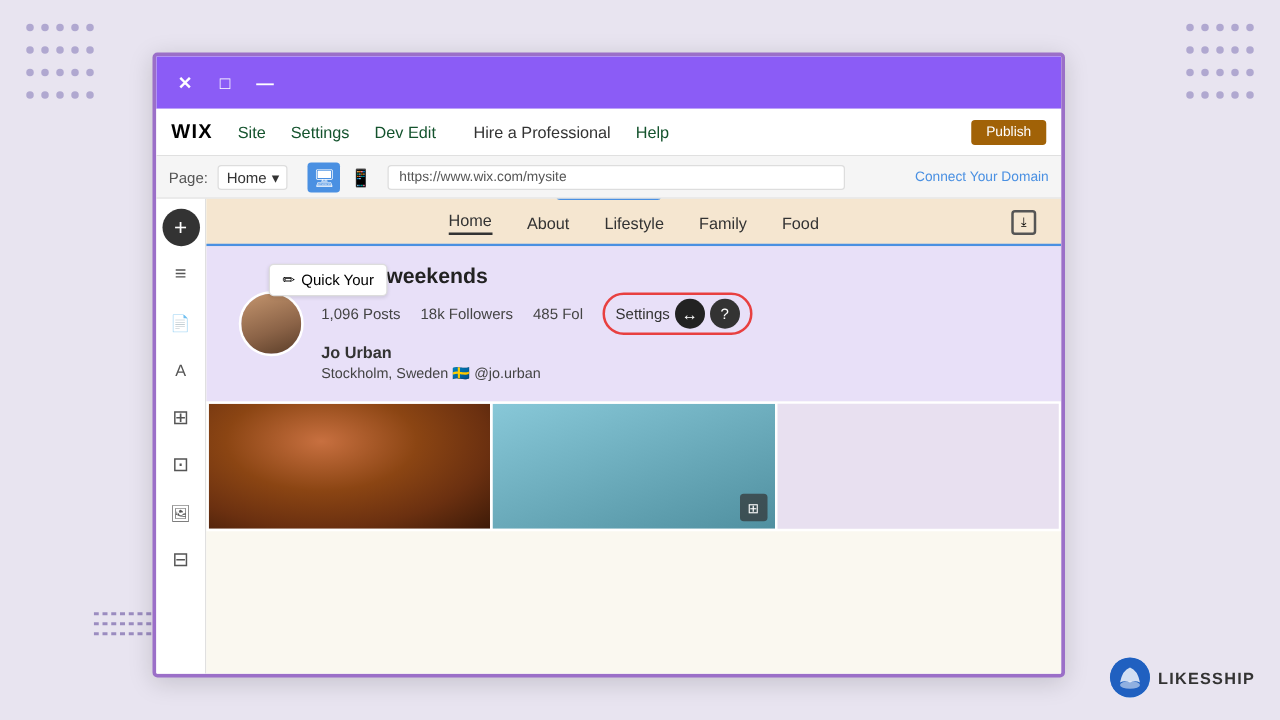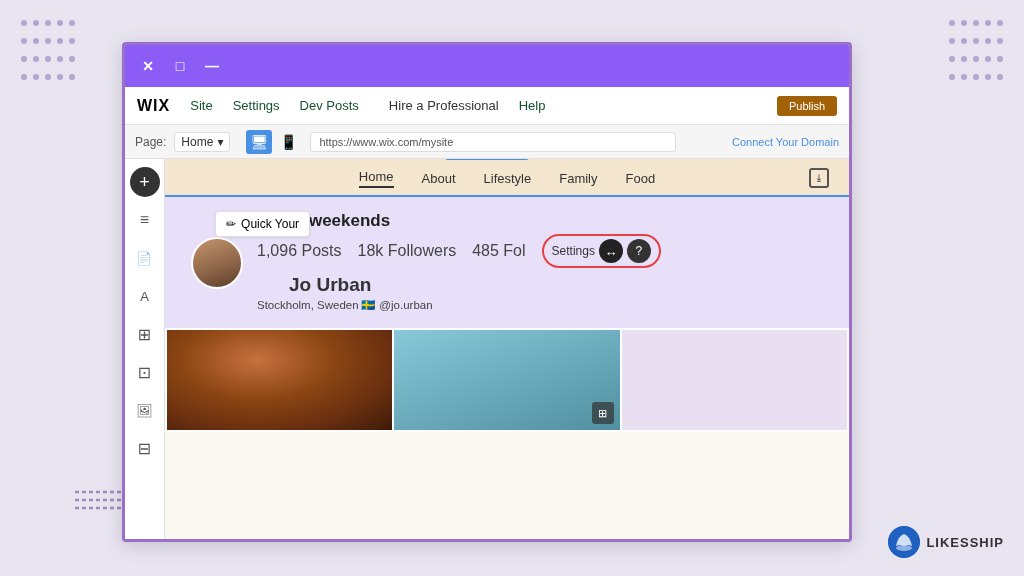--- a/index.html
+++ b/index.html
@@ -314,21 +314,21 @@
     }
 
     .stats-row {
       display: flex;
       align-items: center;
       gap: 16px;
       margin-bottom: 6px;
     }
 
     .stat {
-      font-size: 16px;
+      font-size: 12px;
       color: #444;
       text-align: center;
     }
 
     .settings-group {
       display: flex;
       align-items: center;
       gap: 4px;
       border: 2px solid #e84040;
       border-radius: 20px;
@@ -348,25 +348,24 @@
       background: #222;
       display: flex;
       align-items: center;
       justify-content: center;
       color: white;
       font-size: 11px;
       cursor: pointer;
     }
 
     .profile-name {
-      font-size: 19px;
+      font-size: 13px;
       font-weight: 600;
       color: #333;
       margin-bottom: 2px;
-      margin-left: 32px;
     }
 
     .bio {
       font-size: 11.5px;
       color: #444;
       margin-bottom: 2px;
     }
 
     .location {
       font-size: 11.5px;
@@ -485,21 +484,21 @@
   <div class="title-bar">
     <div class="window-btn">✕</div>
     <div class="window-btn">□</div>
     <div class="window-btn">—</div>
   </div>
 
   <div class="wix-nav">
     <span class="wix-logo">WIX</span>
     <span class="nav-item">Site</span>
     <span class="nav-item">Settings</span>
-    <span class="nav-item">Dev Posts</span>
+    <span class="nav-item">Dev Edit</span>
     <span class="nav-item hire">Hire a Professional</span>
     <span class="nav-item">Help</span>
     <div class="nav-spacer"></div>
     <div style="background:#a16207;color:white;font-size:11px;padding:4px 12px;border-radius:3px;cursor:pointer;">Publish</div>
   </div>
 
   <div class="address-bar">
     <span class="page-label">Page:</span>
     <div class="page-select">
       <span>Home</span>

